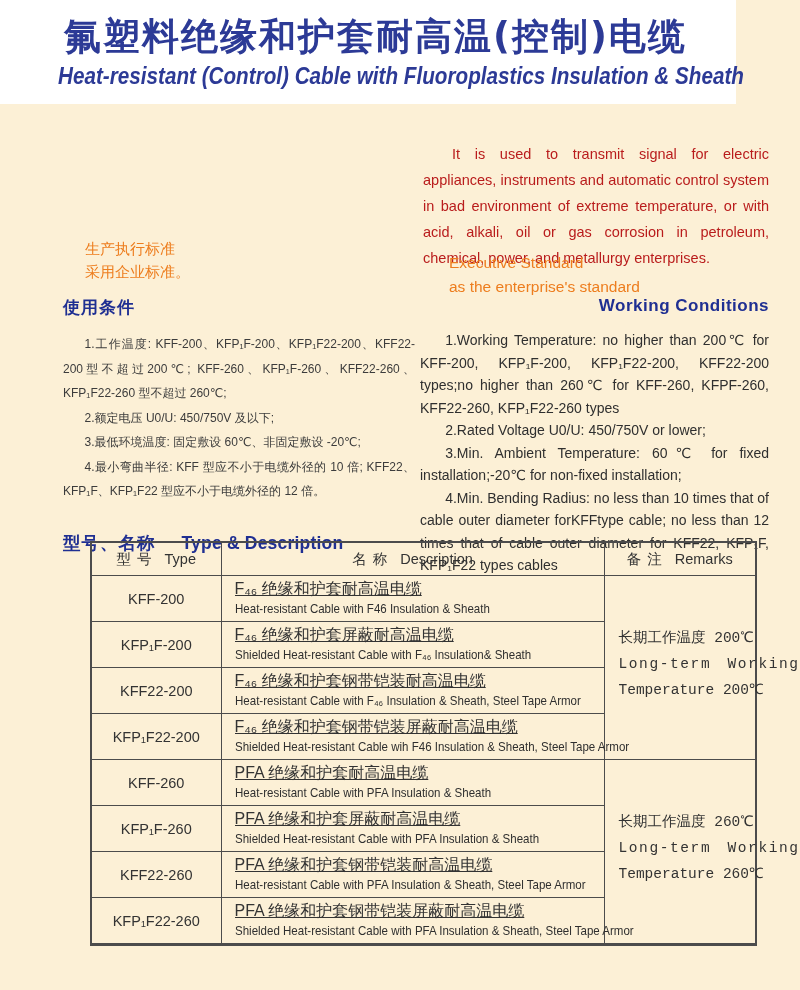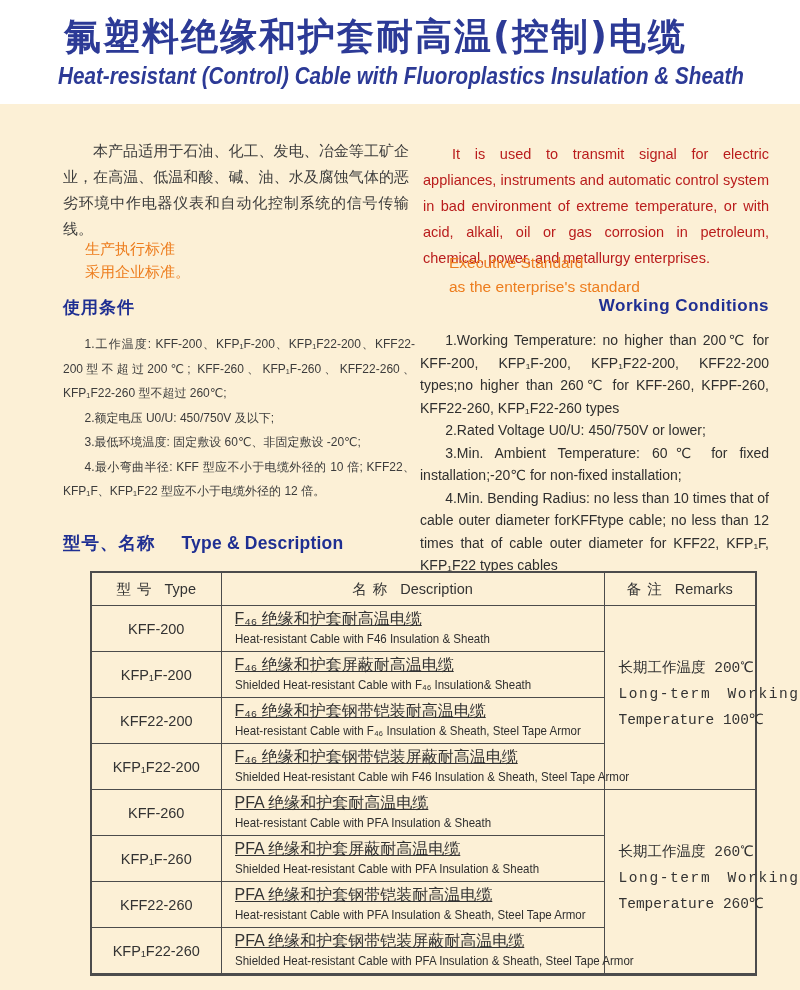--- a/index.html
+++ b/index.html
@@ -6,21 +6,21 @@
   .page{
     position:relative;
     width:800px;height:990px;
     background:#fcf0d6;
     font-family:"Liberation Sans","DejaVu Sans",sans-serif;
     color:#3a3a3a;
     overflow:hidden;
   }
   
   .masthead{
-    position:absolute;left:0;top:0;width:800px;height:104px;
+    position:absolute;left:0;top:0;width:736px;height:104px;
     background:#ffffff;
   }
   .title-zh{
     position:absolute;left:64px;top:12px;margin:0;
     font-size:37px;font-weight:bold;letter-spacing:2px;
     color:#2c3a96;white-space:nowrap;
     font-family:"DejaVu Sans","Liberation Sans",sans-serif;
   }
   .title-en{
     position:absolute;left:58px;top:63px;margin:0;
@@ -55,21 +55,21 @@
   .cond-zh p{margin:0;font-size:12px;line-height:24.5px;text-align:justify;text-indent:1.8em;color:#3c3c3c;}
   .cond-en p{margin:0;font-size:14px;line-height:22.5px;text-align:justify;text-indent:1.8em;color:#2f2f2f;}
   
   .type-heading{
     position:absolute;left:63px;top:531px;margin:0;
     font-size:17.5px;font-weight:bold;color:#1f2f92;
   }
   .type-heading .zh{letter-spacing:1px;}
   .type-heading .en{margin-left:26px;letter-spacing:0.2px;text-align:center;}
   .type-table{
-    position:absolute;left:90px;top:571px;
+    position:absolute;left:90px;top:541px;
     width:665px;border-collapse:collapse;table-layout:fixed;
     color:#333333;
   }
   .type-table{border:2px solid #4c4c4c;border-bottom:3px solid #4c4c4c;}
   .type-table th,.type-table td{border:1px solid #4c4c4c;padding:0;}
   .type-table th{
     height:32px;font-weight:normal;font-size:14.5px;text-align:center;
     letter-spacing:1px;
   }
   .type-table th .hdr-en{margin-left:12px;letter-spacing:0;}
@@ -90,21 +90,20 @@
 </head>
 <body>
 
 <div class="page">
 
   <div class="masthead">
     <h1 class="title-zh">氟塑料绝缘和护套耐高温(控制)电缆</h1>
     <h2 class="title-en">Heat-resistant (Control) Cable with Fluoroplastics Insulation &amp; Sheath</h2>
   </div>
 
-  <p class="intro-zh">本产品适用于石油、化工、发电、冶金等工矿企业，在高温、低温和酸、碱、油、水及腐蚀气体的恶劣环境中作电器仪表和自动化控制系统的信号传输线。</p>
   <p class="intro-en">It is used to transmit signal for electric appliances, instruments and automatic control system in bad environment of extreme temperature, or with acid, alkali, oil or gas corrosion in petroleum, chemical, power, and metallurgy enterprises.</p>
 
   <div class="std std-zh">
     <p>生产执行标准</p>
     <p>采用企业标准。</p>
   </div>
   <div class="std std-en">
     <p>Executive Standard</p>
     <p>as the enterprise's standard</p>
   </div>
@@ -150,21 +149,21 @@
     <tbody>
       <tr>
         <td class="cell-type">KFF-200</td>
         <td class="cell-desc">
           <div class="desc-zh">F₄₆ 绝缘和护套耐高温电缆</div>
           <div class="desc-en">Heat-resistant Cable with F46 Insulation &amp; Sheath</div>
         </td>
         <td class="cell-remarks" rowspan="4">
           <div class="rem-zh">长期工作温度 200℃</div>
           <div class="rem-en1">Long-term Working</div>
-          <div class="rem-en2">Temperature 100℃</div>
+          <div class="rem-en2">Temperature 200℃</div>
         </td>
       </tr>
       <tr>
         <td class="cell-type">KFP₁F-200</td>
         <td class="cell-desc">
           <div class="desc-zh">F₄₆ 绝缘和护套屏蔽耐高温电缆</div>
           <div class="desc-en">Shielded Heat-resistant Cable with F₄₆ Insulation&amp; Sheath</div>
         </td>
       </tr>
       <tr>

